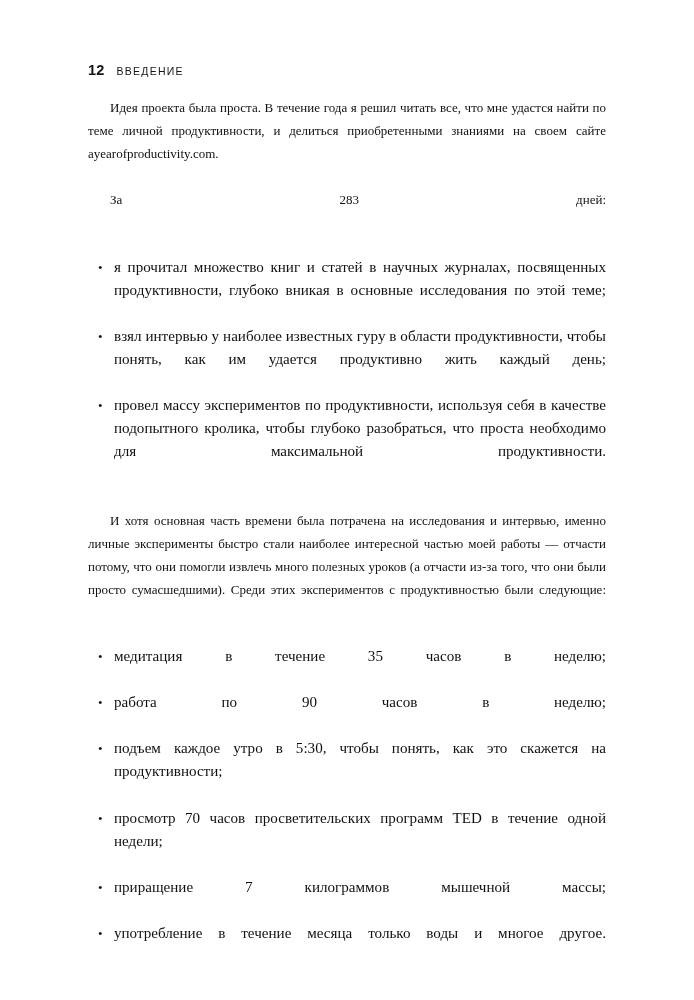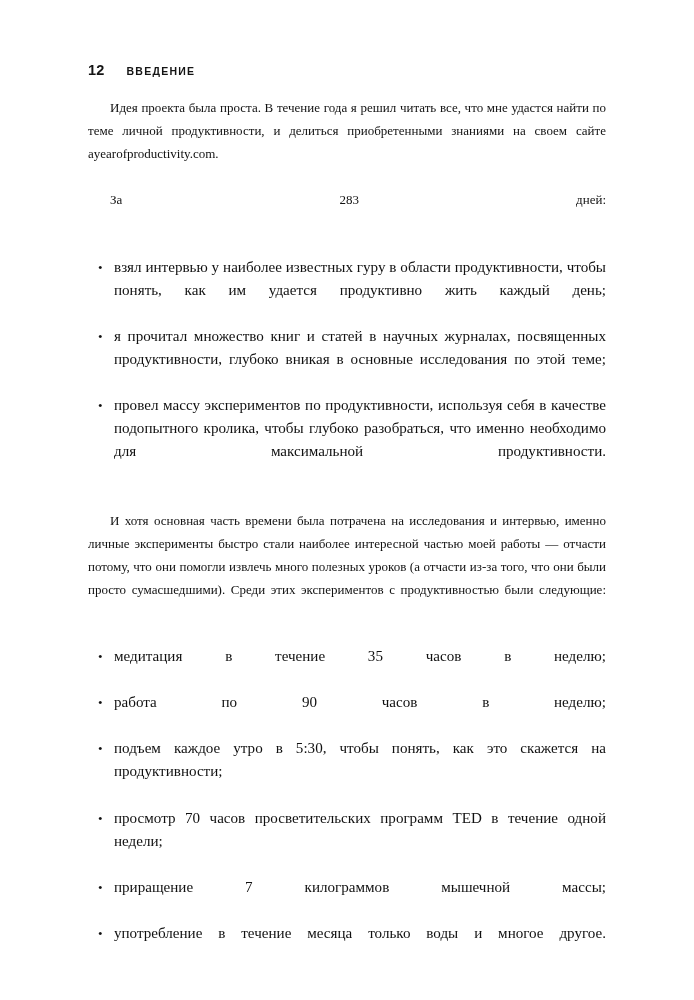--- a/index.html
+++ b/index.html
@@ -36,25 +36,25 @@
   }
   .folio {
     font-family: "Liberation Sans", "DejaVu Sans", sans-serif;
     font-weight: bold;
     font-size: 14.5px;
     letter-spacing: 0.2px;
     color: #141414;
   }
   .head-title {
     font-family: "Liberation Sans", "DejaVu Sans", sans-serif;
-    font-weight: bold;
+    font-weight: normal;
     font-size: 10.5px;
     letter-spacing: 1.25px;
     color: #141414;
-    margin-left: 22px;
+    margin-left: 12px;
     text-transform: uppercase;
   }
 
   
   .column {
     position: absolute;
     left: 88px;
     top: 96px;
     width: 518px;
   }
@@ -117,23 +117,23 @@
 
   <div class="column">
 
     <p class="body">Идея проекта была проста. В течение года я решил читать все, что мне удастся найти по теме личной продуктивности, и делиться приобретенными знаниями на своем сайте ayearofproductivity.com.</p>
 
     <p class="body">За 283 дней:</p>
 
     <div class="list-gap-top"></div>
 
     <ul class="bullets">
+      <li>я прочитал множество книг и статей в научных журналах, посвященных продуктивности, глубоко вникая в основные исследования по этой теме;</li>
       <li>взял интервью у наиболее известных гуру в области продуктивности, чтобы понять, как им удается продуктивно жить каждый день;</li>
-      <li>я прочитал множество книг и статей в научных журналах, посвященных продуктивности, глубоко вникая в основные исследования по этой теме;</li>
-      <li>провел массу экспериментов по продуктивности, используя себя в качестве подопытного кролика, чтобы глубоко разобраться, что именно необходимо для максимальной продуктивности.</li>
+      <li>провел массу экспериментов по продуктивности, используя себя в качестве подопытного кролика, чтобы глубоко разобраться, что проста необходимо для максимальной продуктивности.</li>
     </ul>
 
     <div class="list-gap-bottom"></div>
 
     <p class="body">И хотя основная часть времени была потрачена на исследования и интервью, именно личные эксперименты быстро стали наиболее интересной частью моей работы — отчасти потому, что они помогли извлечь много полезных уроков (а отчасти из-за того, что они были просто сумасшедшими). Среди этих экспериментов с продуктивностью были следующие:</p>
 
     <div class="list-gap-top"></div>
 
     <ul class="bullets">
       <li>медитация в течение 35 часов в неделю;</li>

